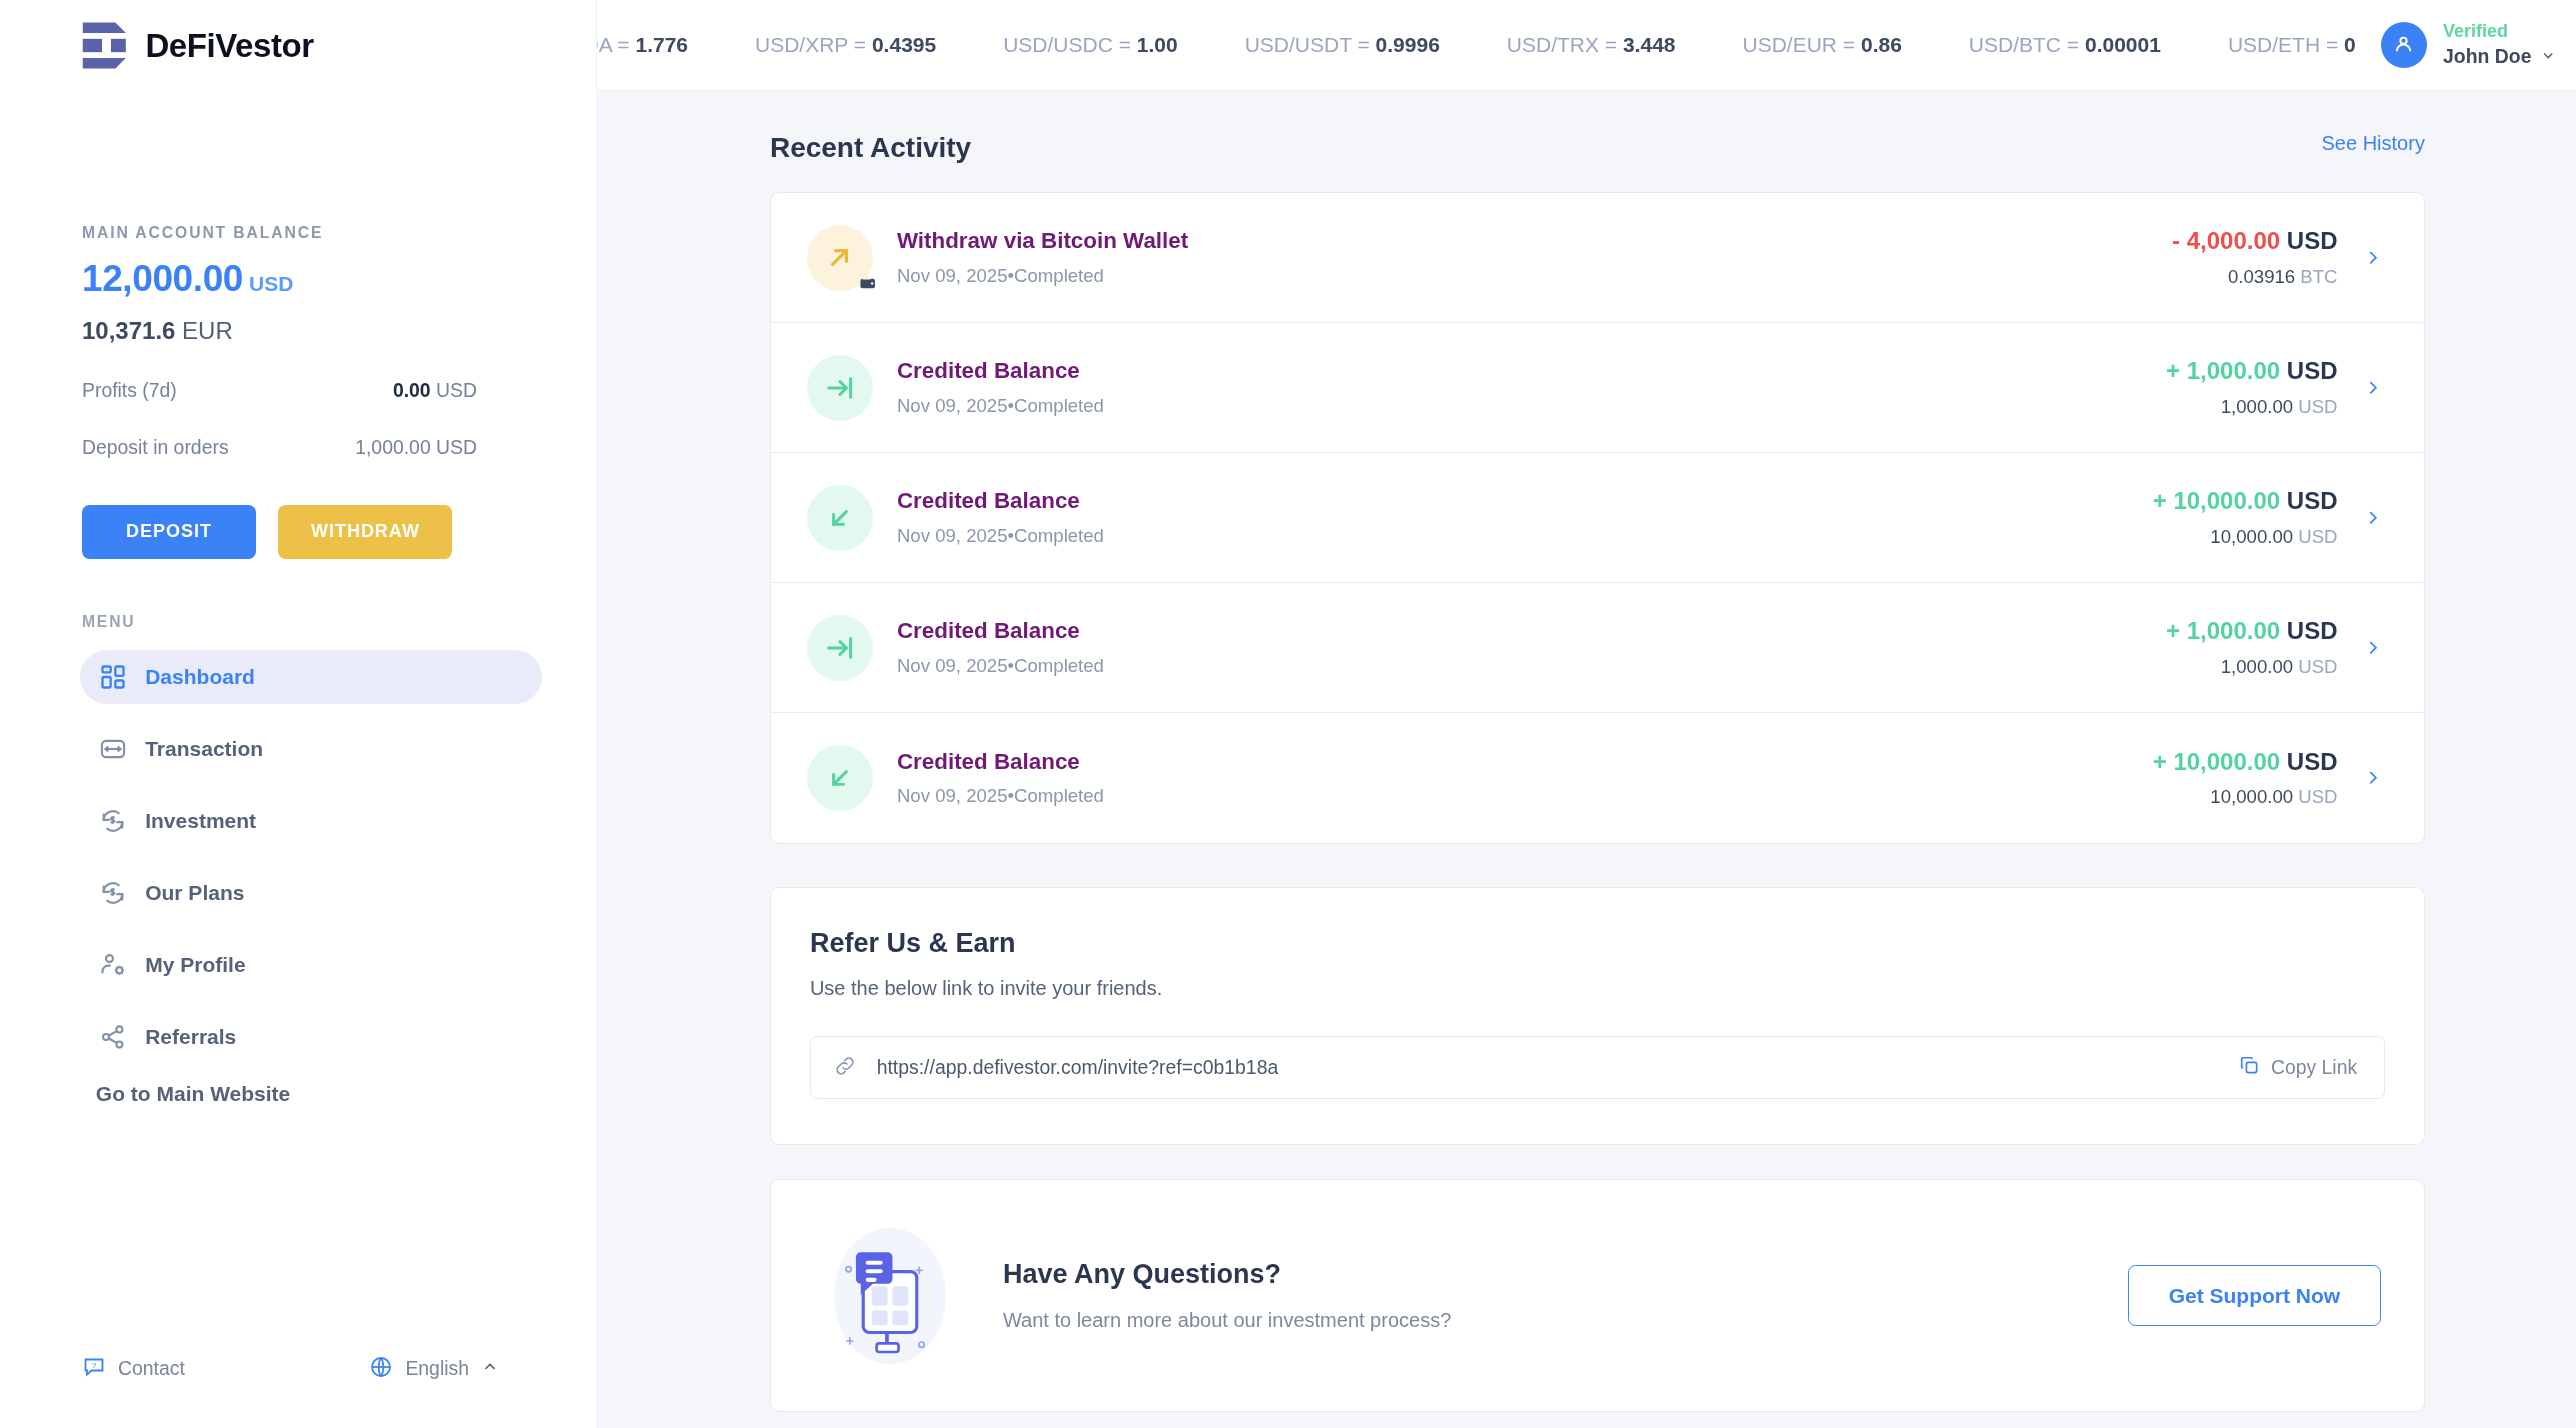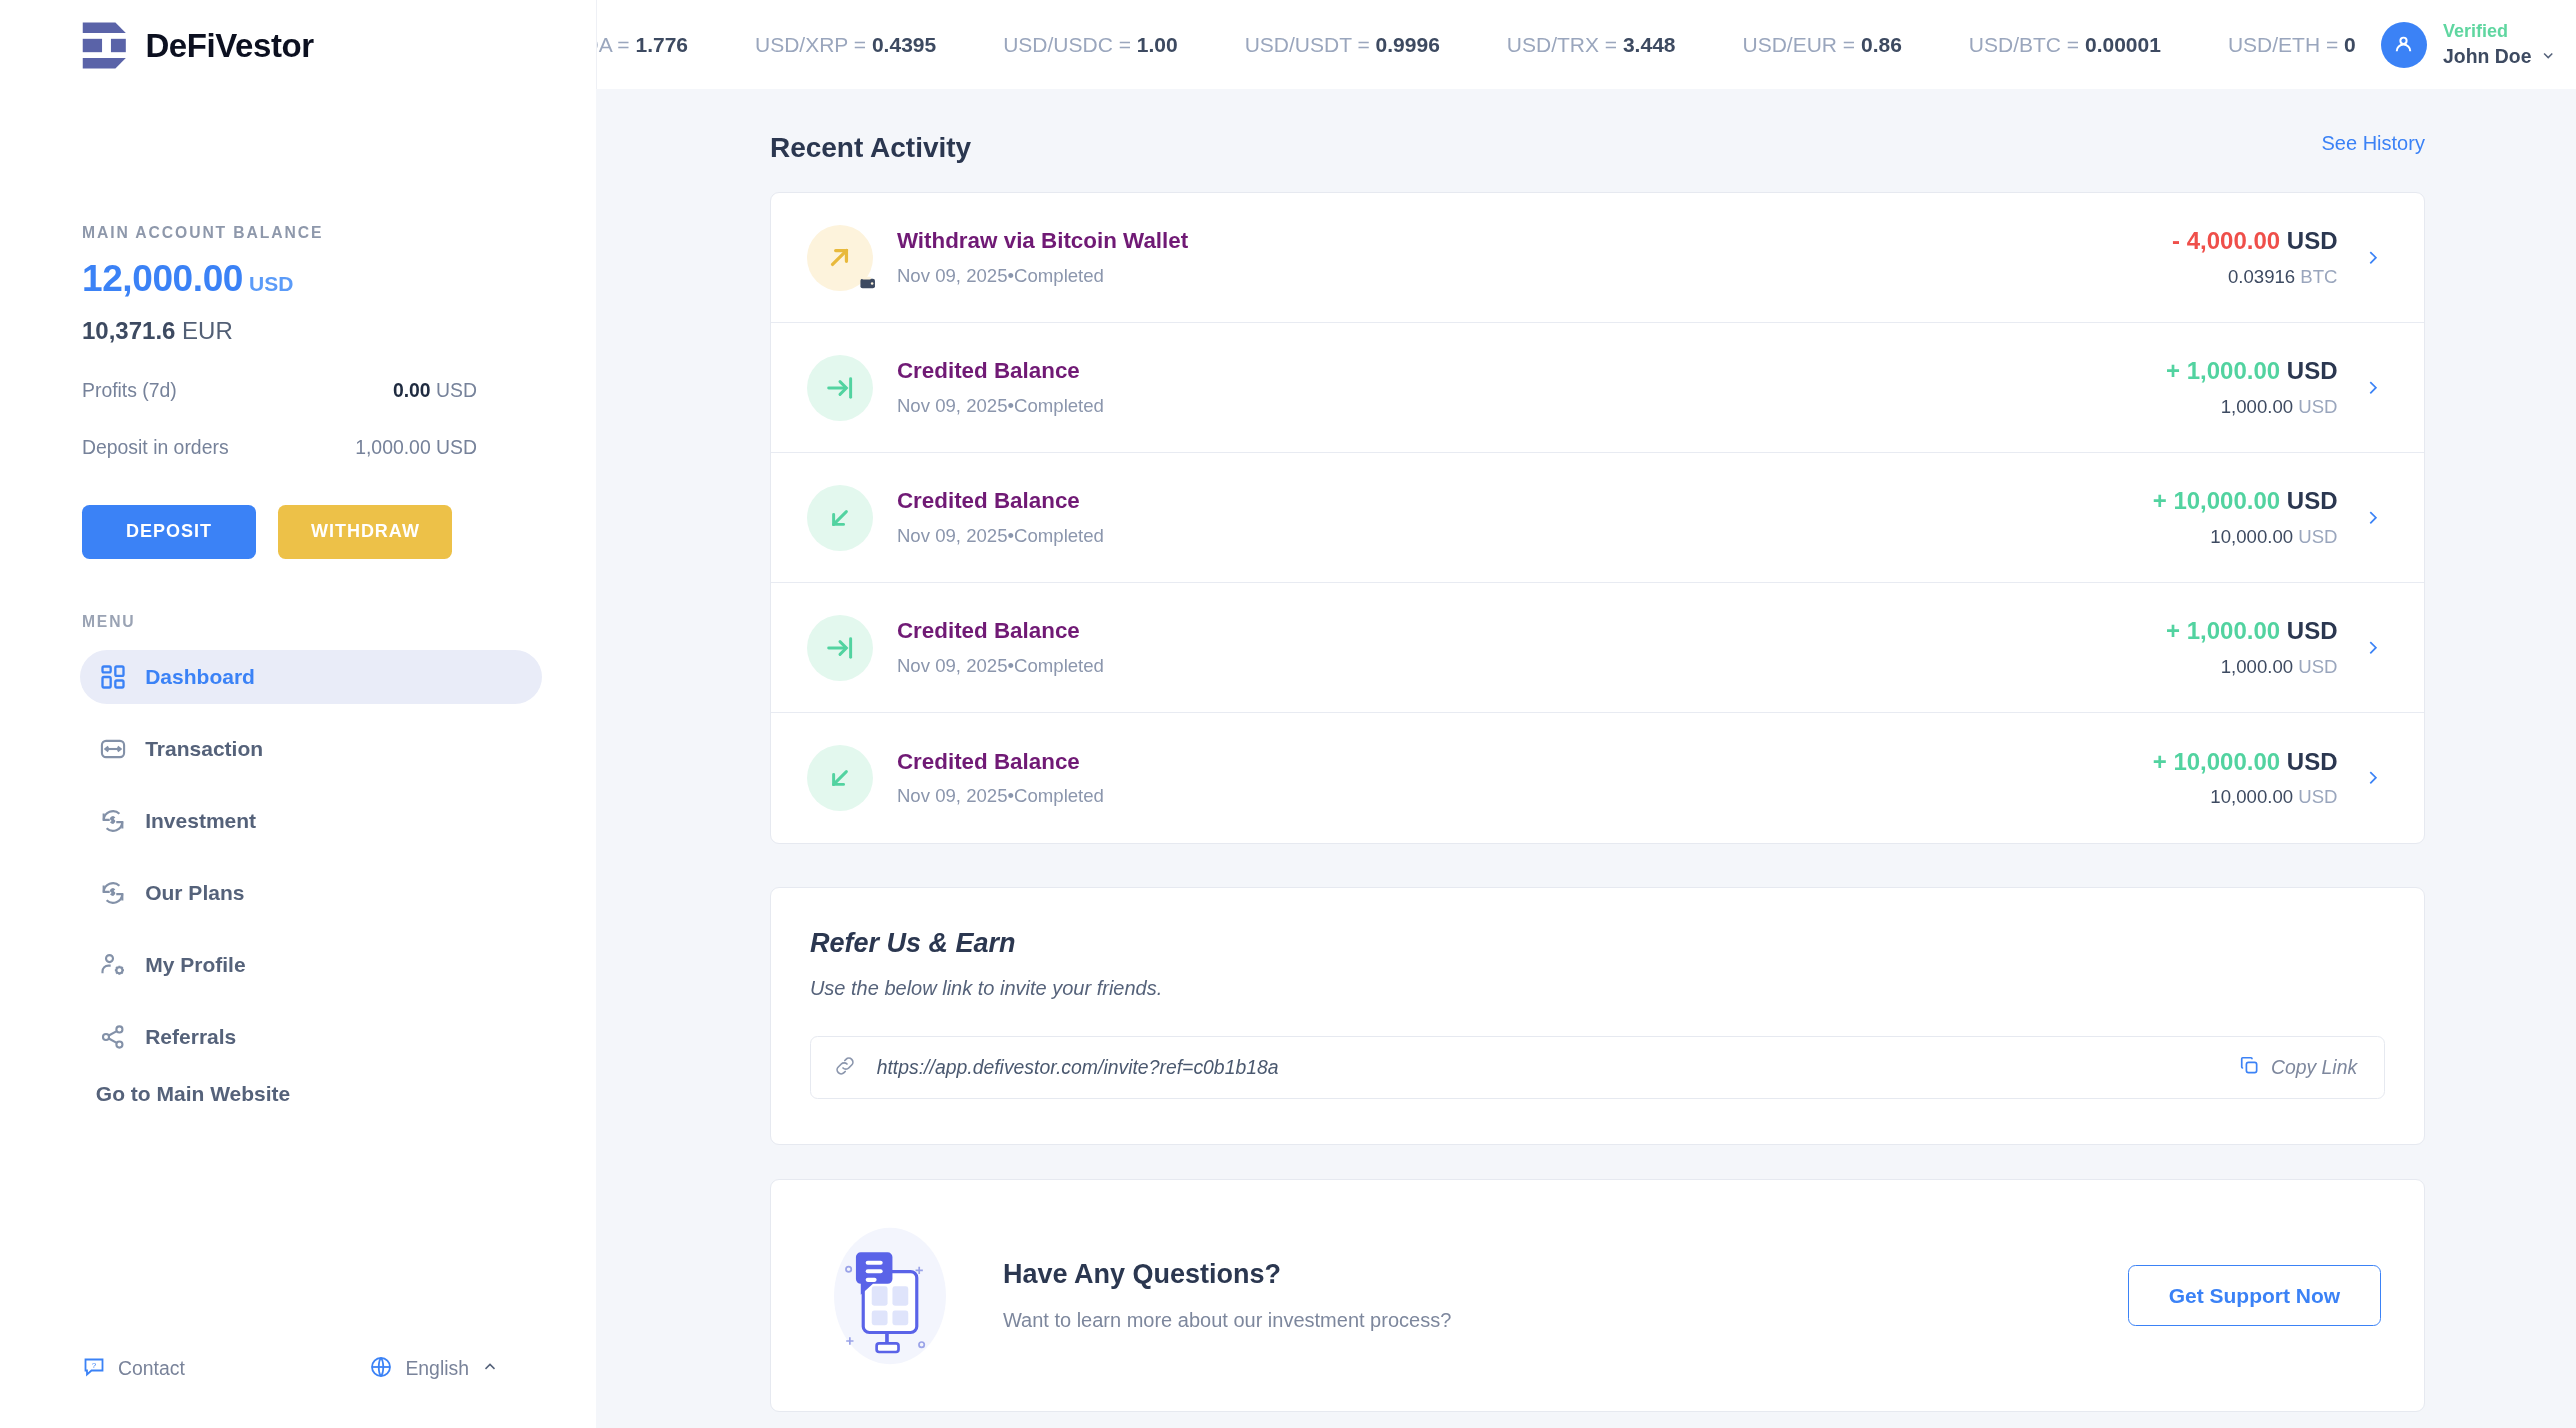--- a/index.html
+++ b/index.html
@@ -148,21 +148,21 @@
   .act-sub .dot { font-size: 18.6px; color: #8b96ad; }
   .act-right { display: flex; flex-direction: column; align-items: flex-end; gap: 10.4px; margin-right: 25px; }
   .act-amt { font-size: 24px; font-weight: bold; color: #2b3750; }
   .act-amt .pos { color: #52d3a0; }
   .act-amt .neg { color: #ef4f4a; }
   .act-amt .cur { color: #2b3750; }
   .act-second { font-size: 18.6px; color: #3d4a61; }
   .act-second .c { color: #9aa6bd; }
   .chev { width: 19.4px; height: 19.4px; flex: 0 0 19.4px; }
 
-  .refer-card { margin-top: 43px; padding: 40px 39px 45px 39px; font-style: italic; }
+  .refer-card { margin-top: 43px; padding: 40px 39px 45px 39px; }
   .refer-title { font-size: 27px; font-weight: bold; color: #2b3750; }
   .refer-sub { font-size: 20px; color: #55627a; margin-top: 18px; }
   .refer-field {
     margin-top: 36px; height: 63px; border: 0.7px solid #e6e9f0; border-radius: 7.5px;
     display: flex; align-items: center; padding: 0 16.4px 0 22.4px; justify-content: space-between;
   }
   .refer-left { display: flex; align-items: center; gap: 19.4px; }
   .refer-url { font-size: 19.4px; color: #4a586f; }
   .copy-btn {
     display: flex; align-items: center; gap: 10.4px; cursor: pointer;

